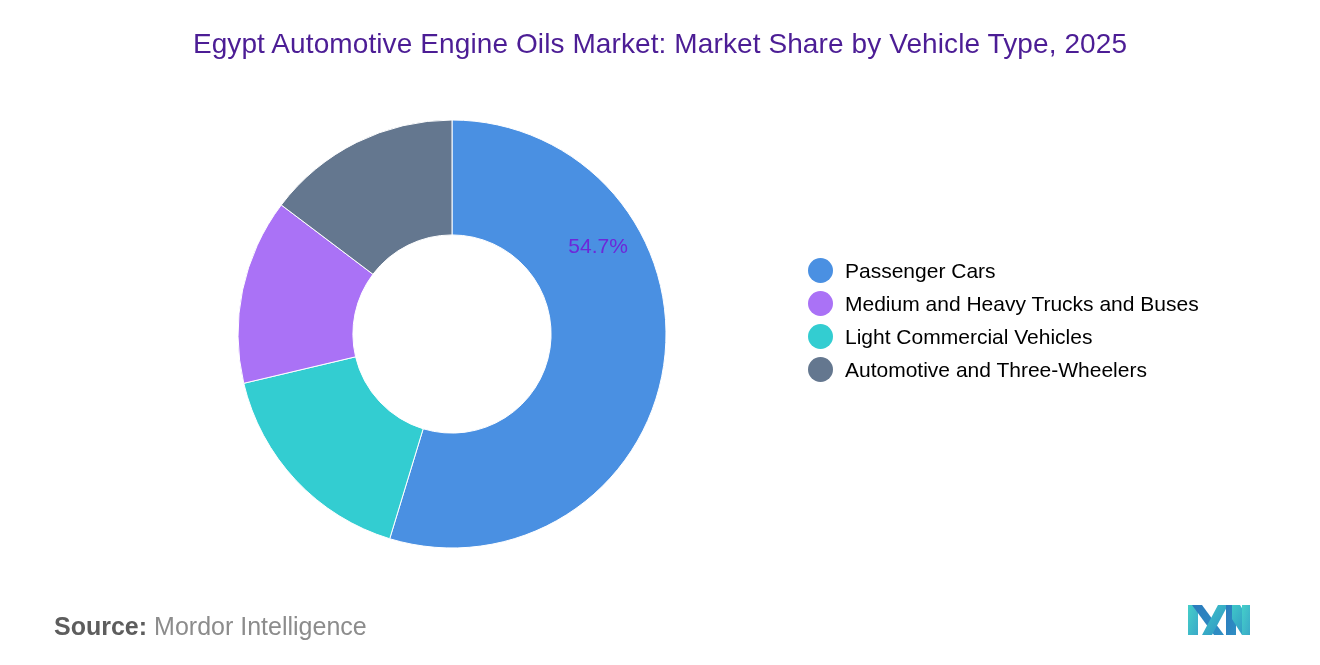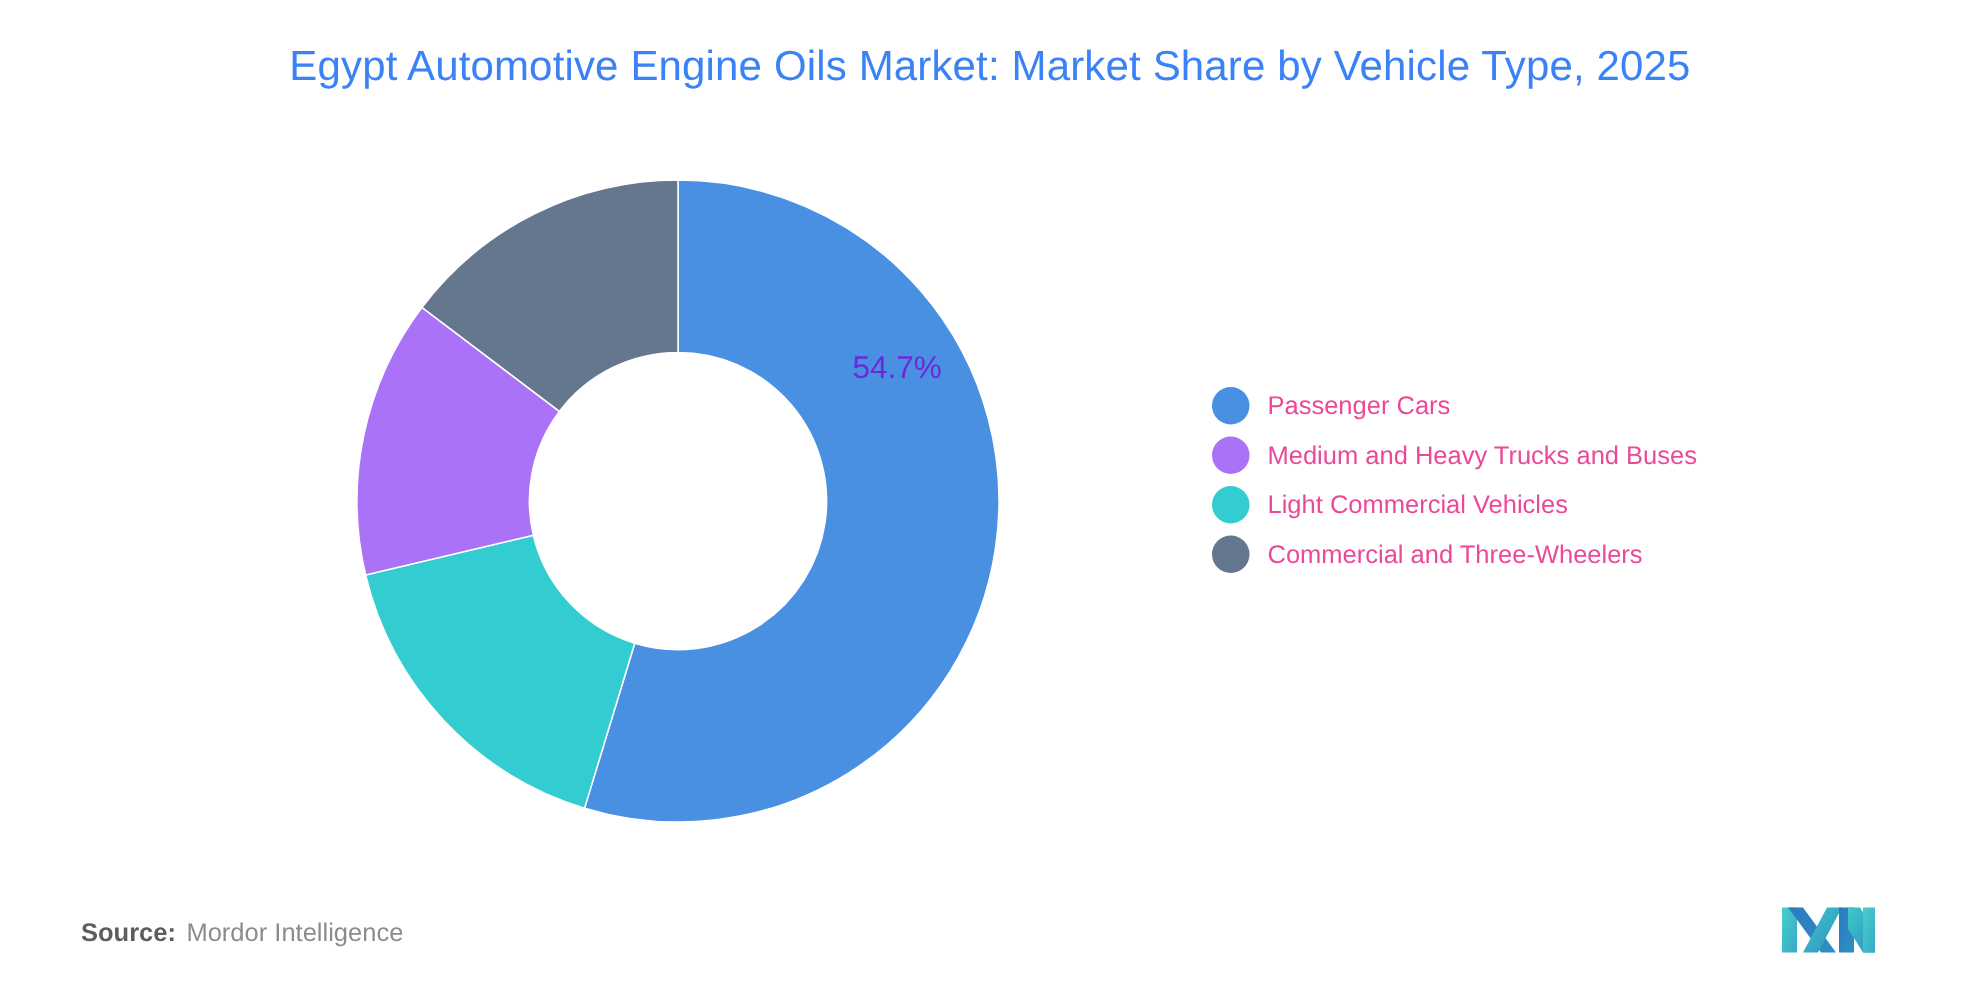--- a/index.html
+++ b/index.html
@@ -21,21 +21,21 @@
 
   
   #chart-title {
     position: absolute;
     left: 0;
     top: 28px;
     width: 1320px;
     text-align: center;
     font-size: 28px;
     font-weight: 400;
-    color: #3b82f6;
+    color: #4c1d95;
     letter-spacing: 0.1px;
     white-space: nowrap;
   }
 
   
   #donut-wrap {
     position: absolute;
     left: 238px;
     top: 120px;
     width: 428px;
@@ -67,32 +67,32 @@
     height: 33px;
   }
   .legend-swatch {
     width: 25px;
     height: 25px;
     border-radius: 50%;
     flex: 0 0 25px;
     margin-right: 12px;
   }
   .legend-text {
-    font-size: 17px;
-    color: #ec4899;
+    font-size: 21px;
+    color: #000000;
     white-space: nowrap;
     line-height: 1;
   }
 
   
   #source {
     position: absolute;
     left: 54px;
     top: 612px;
-    font-size: 17px;
+    font-size: 25px;
     color: #8c8c8c;
     white-space: nowrap;
   }
   #source-label {
     font-weight: bold;
     color: #5d5d5d;
     margin-right: 7px;
   }
 
   
@@ -132,21 +132,21 @@
     <div class="legend-row">
       <span class="legend-swatch" style="background: rgb(170, 114, 246);"></span>
       <span class="legend-text">Medium and Heavy Trucks and Buses</span>
     </div>
     <div class="legend-row">
       <span class="legend-swatch" style="background: rgb(51, 205, 209);"></span>
       <span class="legend-text">Light Commercial Vehicles</span>
     </div>
     <div class="legend-row">
       <span class="legend-swatch" style="background: rgb(100, 119, 143);"></span>
-      <span class="legend-text">Commercial and Three-Wheelers</span>
+      <span class="legend-text">Automotive and Three-Wheelers</span>
     </div>
   </div>
 
   <div id="source">
     <span id="source-label">Source:</span><span id="source-value">Mordor Intelligence</span>
   </div>
 
   <div id="logo">
     <svg viewBox="0 0 66 42">
       <defs>

